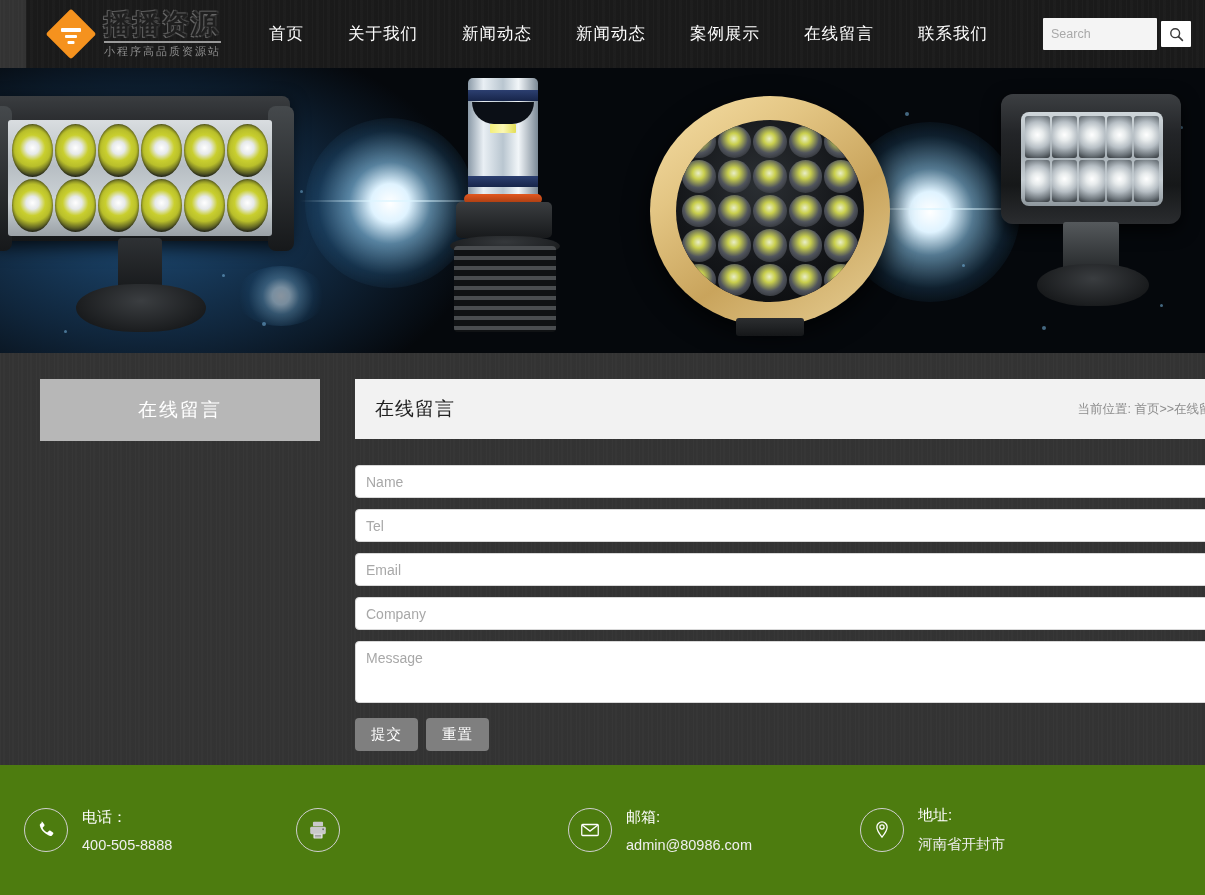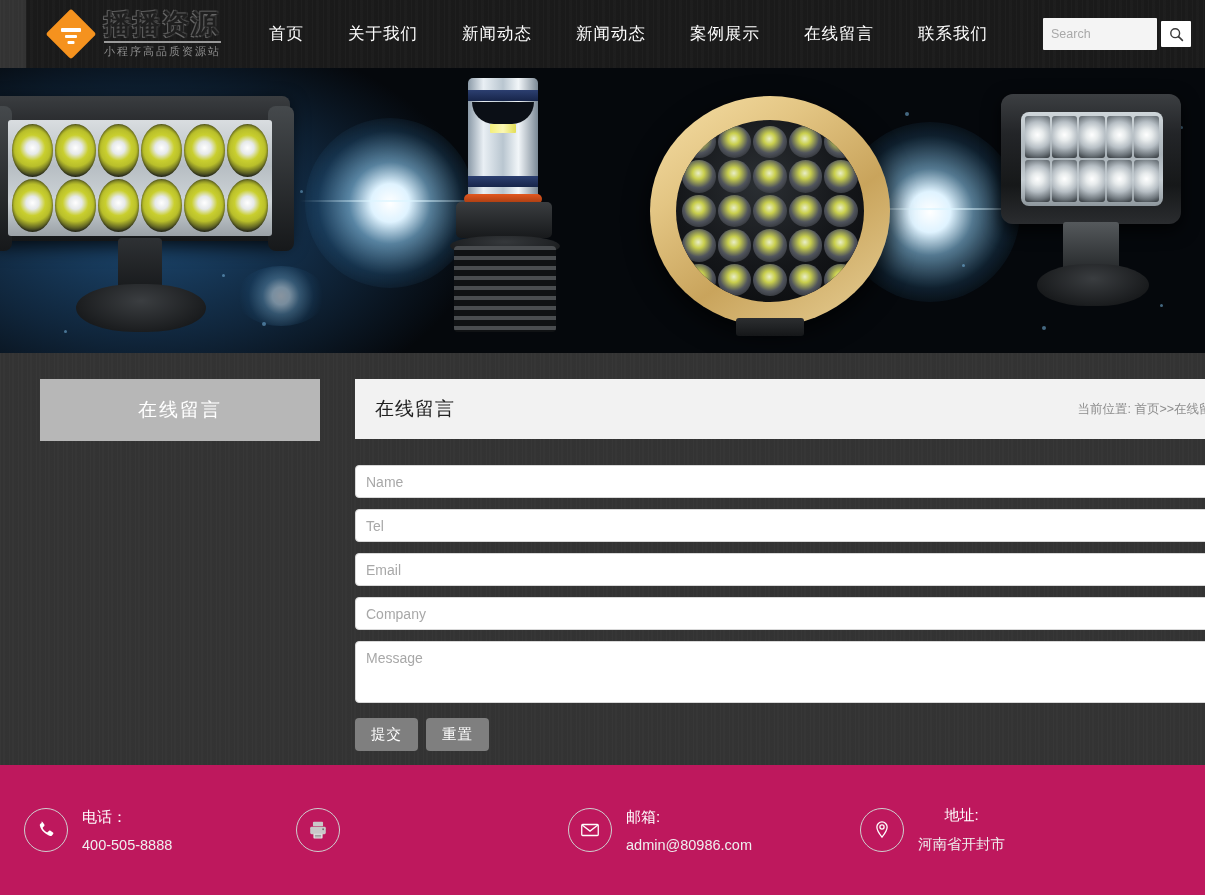--- a/index.html
+++ b/index.html
@@ -235,28 +235,28 @@
   .btn {
     background: #7f7f7f; color: #fff; border: 0; border-radius: 4px;
     font-size: 14.5px; padding: 7px 16px; cursor: pointer;
     font-family: "Liberation Sans", sans-serif; letter-spacing: 1px;
   }
 
   
   .footer {
     position: absolute; left: 0; bottom: 0;
     width: 100%; height: 130px;
-    background: #be185d;
+    background: #4d7c0f;
     display: flex; align-items: center;
   }
   .fcol { display: flex; align-items: center; flex: 0 0 auto; }
   .fcol:nth-child(1) { margin-left: 24px; width: 272px; }
   .fcol:nth-child(2) { width: 272px; }
   .fcol:nth-child(3) { width: 292px; }
-  .fcol:nth-child(4) { width: 280px; text-align: center; }
+  .fcol:nth-child(4) { width: 280px; }
   .ficon {
     width: 44px; height: 44px; border-radius: 50%;
     border: 1px solid #cfcfcf;
     display: flex; align-items: center; justify-content: center;
     flex: 0 0 auto; margin-right: 14px;
   }
   .ftext { display: flex; flex-direction: column; }
   .flabel { font-size: 15px; color: #ffffff; margin-bottom: 10px; }
   .fvalue { font-size: 14.5px; color: #efefef; }
 </style>

